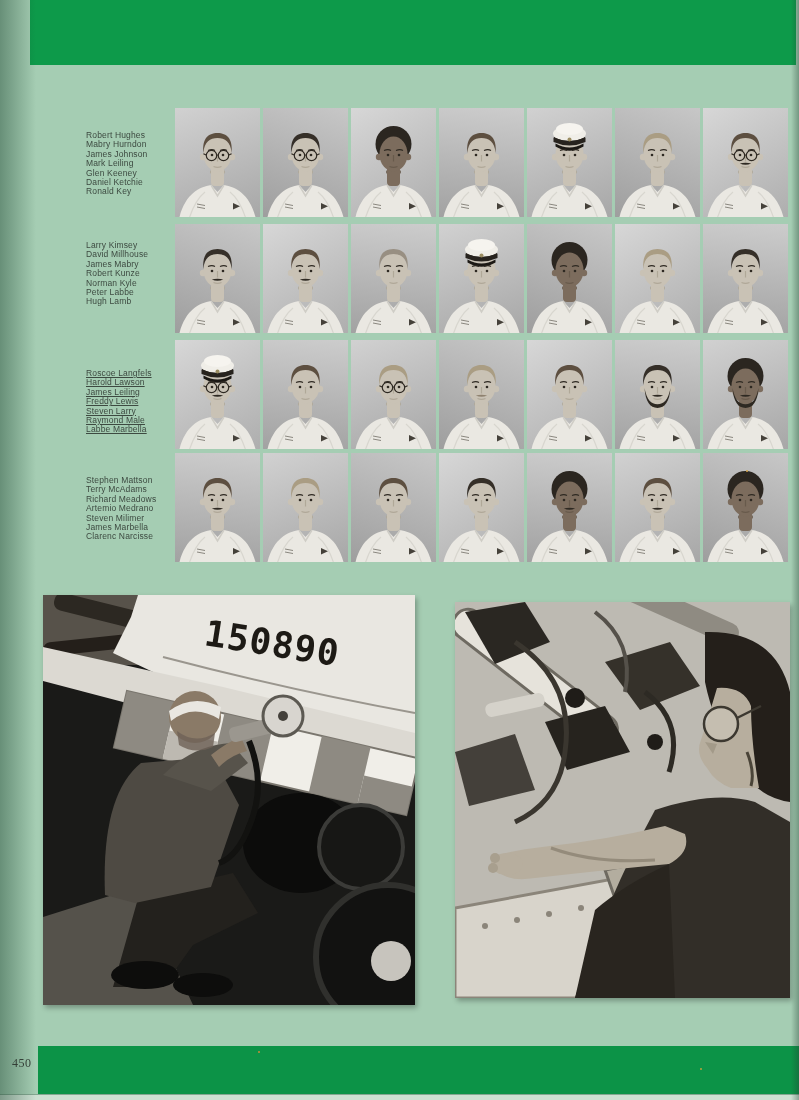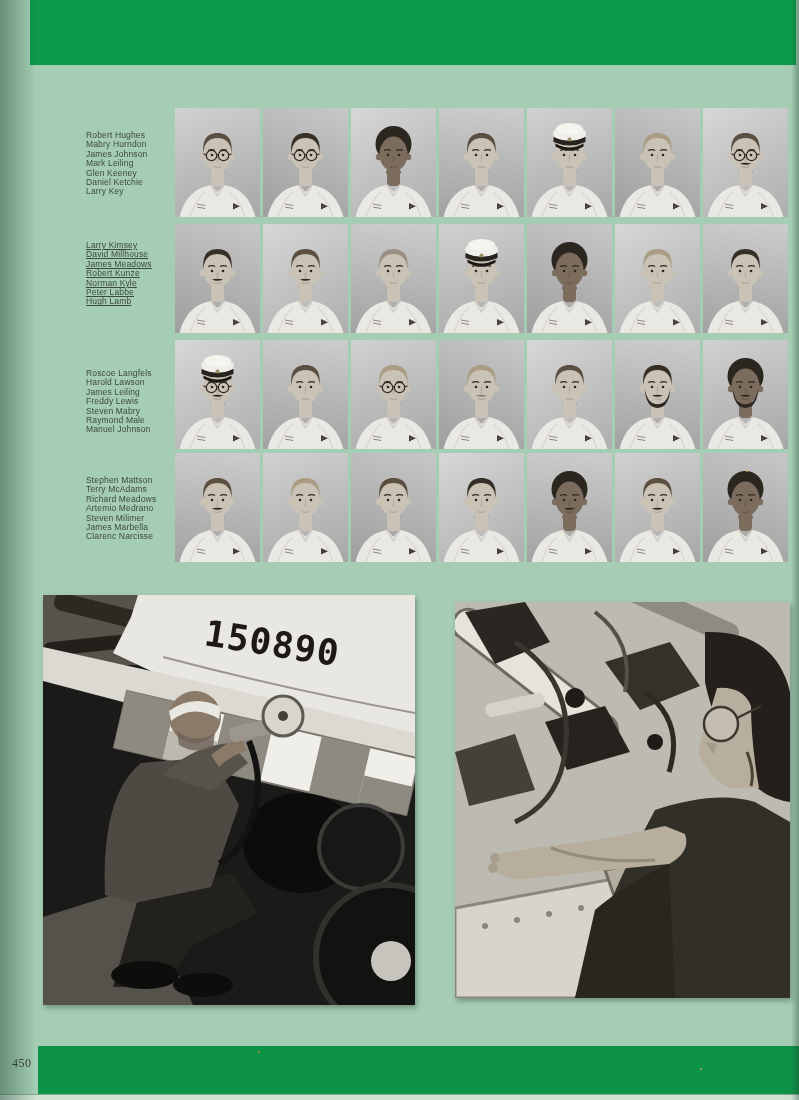--- a/index.html
+++ b/index.html
@@ -31,21 +31,21 @@
   <div class="top-bar"></div>
 
   <section id="roster">
       <div class="name-list" style="top: 131px;">
         <div>Robert Hughes</div>
         <div>Mabry Hurndon</div>
         <div>James Johnson</div>
         <div>Mark Leiling</div>
         <div>Glen Keeney</div>
         <div>Daniel Ketchie</div>
-        <div>Larry Key</div>
+        <div>Ronald Key</div>
       </div>
       <div class="portrait" style="left: 175px; top: 108px; height: 109px; background: linear-gradient(160deg, rgb(209, 209, 209), rgb(167, 167, 167));">
         <svg viewBox="0 0 85 111" xmlns="http://www.w3.org/2000/svg">
           <ellipse cx="42.5" cy="64" rx="7.5" ry="4" fill="#b0a898"></ellipse>
           <rect x="36" y="58" width="13" height="20" rx="4" fill="#c9c2b5"></rect>
           <path d="M4,111 C10,86 24,79 36,77 L42.5,84 L49,77 C61,79 75,86 81,111 Z" fill="#eae8e2"></path>
           <path d="M36,77 L42.5,88 L49,77" stroke="#cfcdc6" stroke-width="1.5" fill="none"></path>
           <path d="M14,111 Q20,92 30,84 M71,111 Q65,92 55,84" stroke="#d8d6cf" stroke-width="1.2" fill="none"></path>
           <circle cx="28" cy="49" r="3.2" fill="#c9c2b5"></circle>
           <circle cx="57" cy="49" r="3.2" fill="#c9c2b5"></circle>
@@ -194,24 +194,24 @@
           <g stroke="#2e2922" stroke-width="1.2" fill="none">
             <circle cx="36.5" cy="47.5" r="5.2"></circle>
             <circle cx="48.5" cy="47.5" r="5.2"></circle>
             <path d="M41.7,47 h1.6 M31.3,47 L28.4,45.8 M53.7,47 L56.6,45.8"></path>
           </g>
           <path d="M36.8,55.6 Q42.5,53.8 48.2,55.6 Q42.5,58 36.8,55.6 Z" fill="#2e2922"></path>
           <path d="M58,95 l7,3.2 l-7,3.2 z" fill="#45413a"></path>
           <path d="M22,96 l8,1.5 M22,99 l8,1.5" stroke="#8a877f" stroke-width="1"></path>
         </svg>
       </div>
-      <div class="name-list" style="top: 241px; text-decoration: underline;">
+      <div class="name-list" style="top: 241px;">
         <div>Larry Kimsey</div>
         <div>David Millhouse</div>
-        <div>James Meadows</div>
+        <div>James Mabry</div>
         <div>Robert Kunze</div>
         <div>Norman Kyle</div>
         <div>Peter Labbe</div>
         <div>Hugh Lamb</div>
       </div>
       <div class="portrait" style="left: 175px; top: 224px; height: 109px; background: linear-gradient(200deg, rgb(199, 199, 199), rgb(158, 158, 158));">
         <svg viewBox="0 0 85 111" xmlns="http://www.w3.org/2000/svg">
           <ellipse cx="42.5" cy="64" rx="7.5" ry="4" fill="#b0a898"></ellipse>
           <rect x="36" y="58" width="13" height="20" rx="4" fill="#c9c2b5"></rect>
           <path d="M4,111 C10,86 24,79 36,77 L42.5,84 L49,77 C61,79 75,86 81,111 Z" fill="#eae8e2"></path>
@@ -350,28 +350,28 @@
           <path d="M28.3,45 C27.3,30 33,25.3 42.5,25 C52,25.3 57.7,30 56.7,45 C55.5,33.5 50,30.3 42.5,30 C35,30.3 29.5,33.5 28.3,45 Z" fill="#352f28"></path>
           <path d="M33,42.5 q4,-1.6 7,0 M45,42.5 q4,-1.6 7,0" stroke="#2e2922" stroke-width="1.2" fill="none"></path>
           <circle cx="37" cy="47" r="1.3" fill="#2e2922"></circle>
           <circle cx="48" cy="47" r="1.3" fill="#2e2922"></circle>
           <path d="M42.5,47 L42.5,53.5" stroke="#b0a898" stroke-width="1.2"></path>
           <path d="M38.5,58.5 q4,1.6 8,0" stroke="#b0a898" stroke-width="1.3" fill="none"></path>
           <path d="M58,95 l7,3.2 l-7,3.2 z" fill="#45413a"></path>
           <path d="M22,96 l8,1.5 M22,99 l8,1.5" stroke="#8a877f" stroke-width="1"></path>
         </svg>
       </div>
-      <div class="name-list" style="top: 369px;">
+      <div class="name-list" style="top: 369px; text-decoration: underline;">
         <div>Roscoe Langfels</div>
         <div>Harold Lawson</div>
         <div>James Leiling</div>
         <div>Freddy Lewis</div>
-        <div>Steven Mabry</div>
+        <div>Steven Larry</div>
         <div>Raymond Male</div>
-        <div>Manuel Johnson</div>
+        <div>Labbe Marbella</div>
       </div>
       <div class="portrait" style="left: 175px; top: 340px; height: 109px; background: linear-gradient(150deg, rgb(215, 215, 215), rgb(174, 174, 174));">
         <svg viewBox="0 0 85 111" xmlns="http://www.w3.org/2000/svg">
           <ellipse cx="42.5" cy="64" rx="7.5" ry="4" fill="#b0a898"></ellipse>
           <rect x="36" y="58" width="13" height="20" rx="4" fill="#c9c2b5"></rect>
           <path d="M4,111 C10,86 24,79 36,77 L42.5,84 L49,77 C61,79 75,86 81,111 Z" fill="#eae8e2"></path>
           <path d="M36,77 L42.5,88 L49,77" stroke="#cfcdc6" stroke-width="1.5" fill="none"></path>
           <path d="M14,111 Q20,92 30,84 M71,111 Q65,92 55,84" stroke="#d8d6cf" stroke-width="1.2" fill="none"></path>
           <circle cx="28" cy="49" r="3.2" fill="#c9c2b5"></circle>
           <circle cx="57" cy="49" r="3.2" fill="#c9c2b5"></circle>

